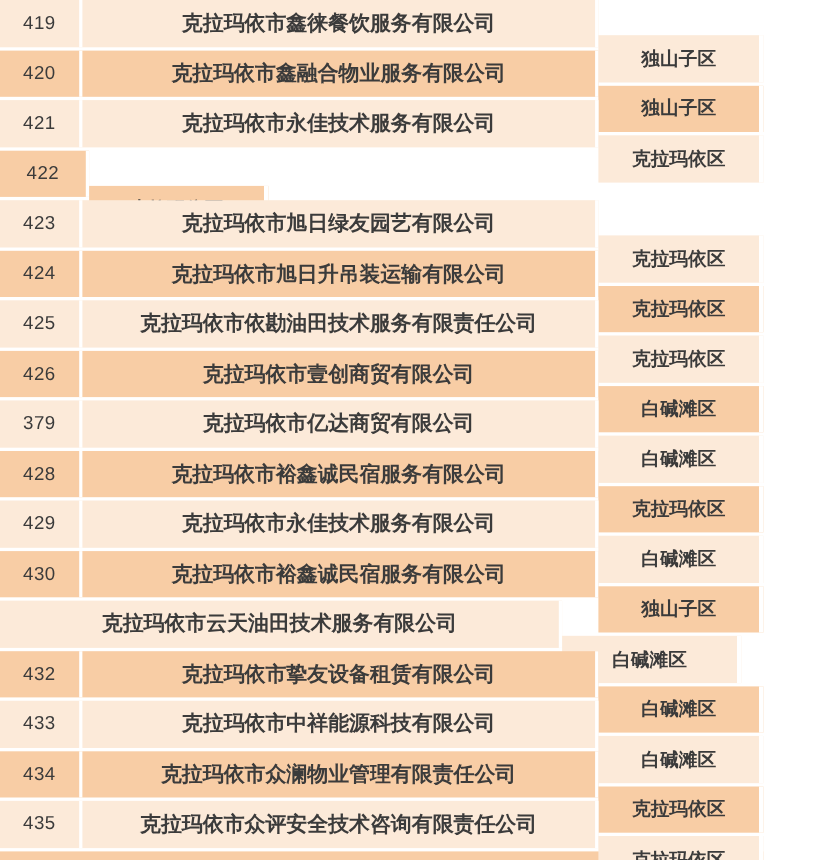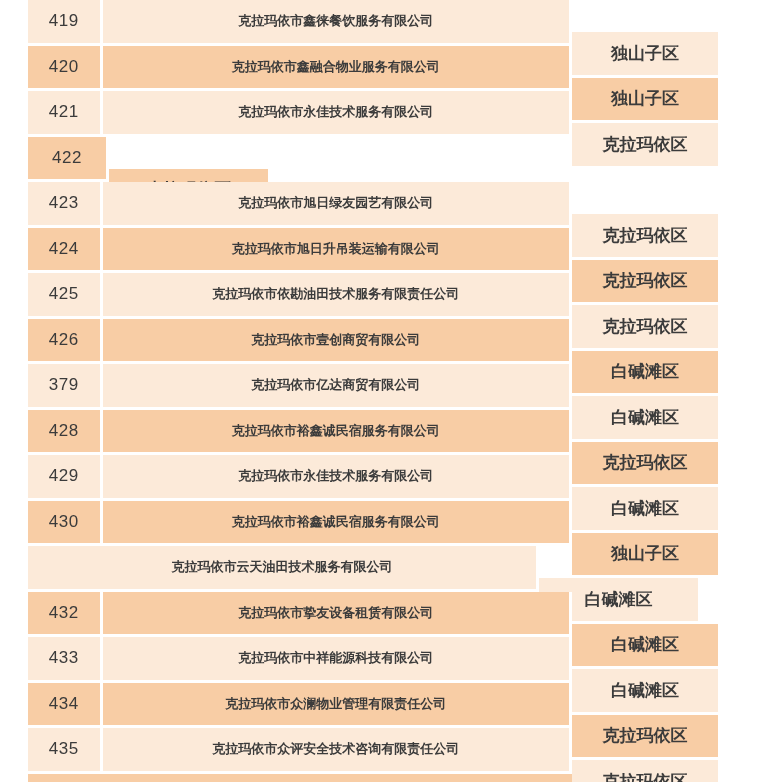--- a/index.html
+++ b/index.html
@@ -10,21 +10,20 @@
   body {
     width: 758px;
     height: 782px;
     overflow: hidden;
     font-family: "Liberation Sans", "DejaVu Sans", sans-serif;
   }
   .table {
     width: 694px;
     height: 782px;
     background: var(--grid-line, #ffffff);
-    padding-left: 28px;
   }
   .row {
     display: flex;
     height: 45.5px;
     box-sizing: border-box;
     border-bottom: 3px solid var(--grid-line, #ffffff);
     background: var(--grid-line, #ffffff);
   }
   .row.light .cell { background: var(--row-light, #fcead9); }
   .row.dark  .cell { background: var(--row-dark,  #f8cda5); text-align: right; }
@@ -41,21 +40,21 @@
   .c-no {
     width: 81px;
     border-right: 3px solid var(--grid-line, #ffffff);
     font-size: 17px;
     font-weight: 400;
     letter-spacing: 0.5px;
   }
   .c-company {
     width: 511px;
     border-right: 3px solid var(--grid-line, #ffffff);
-    font-size: 13px;
+    font-size: 19px;
     font-weight: 700;
   }
   .c-district {
     width: 163px;
     border-right: 4px solid var(--grid-line, #ffffff);
     font-size: 17px;
     font-weight: 700;
     margin-top: 32px;
   }
   .sliver {

